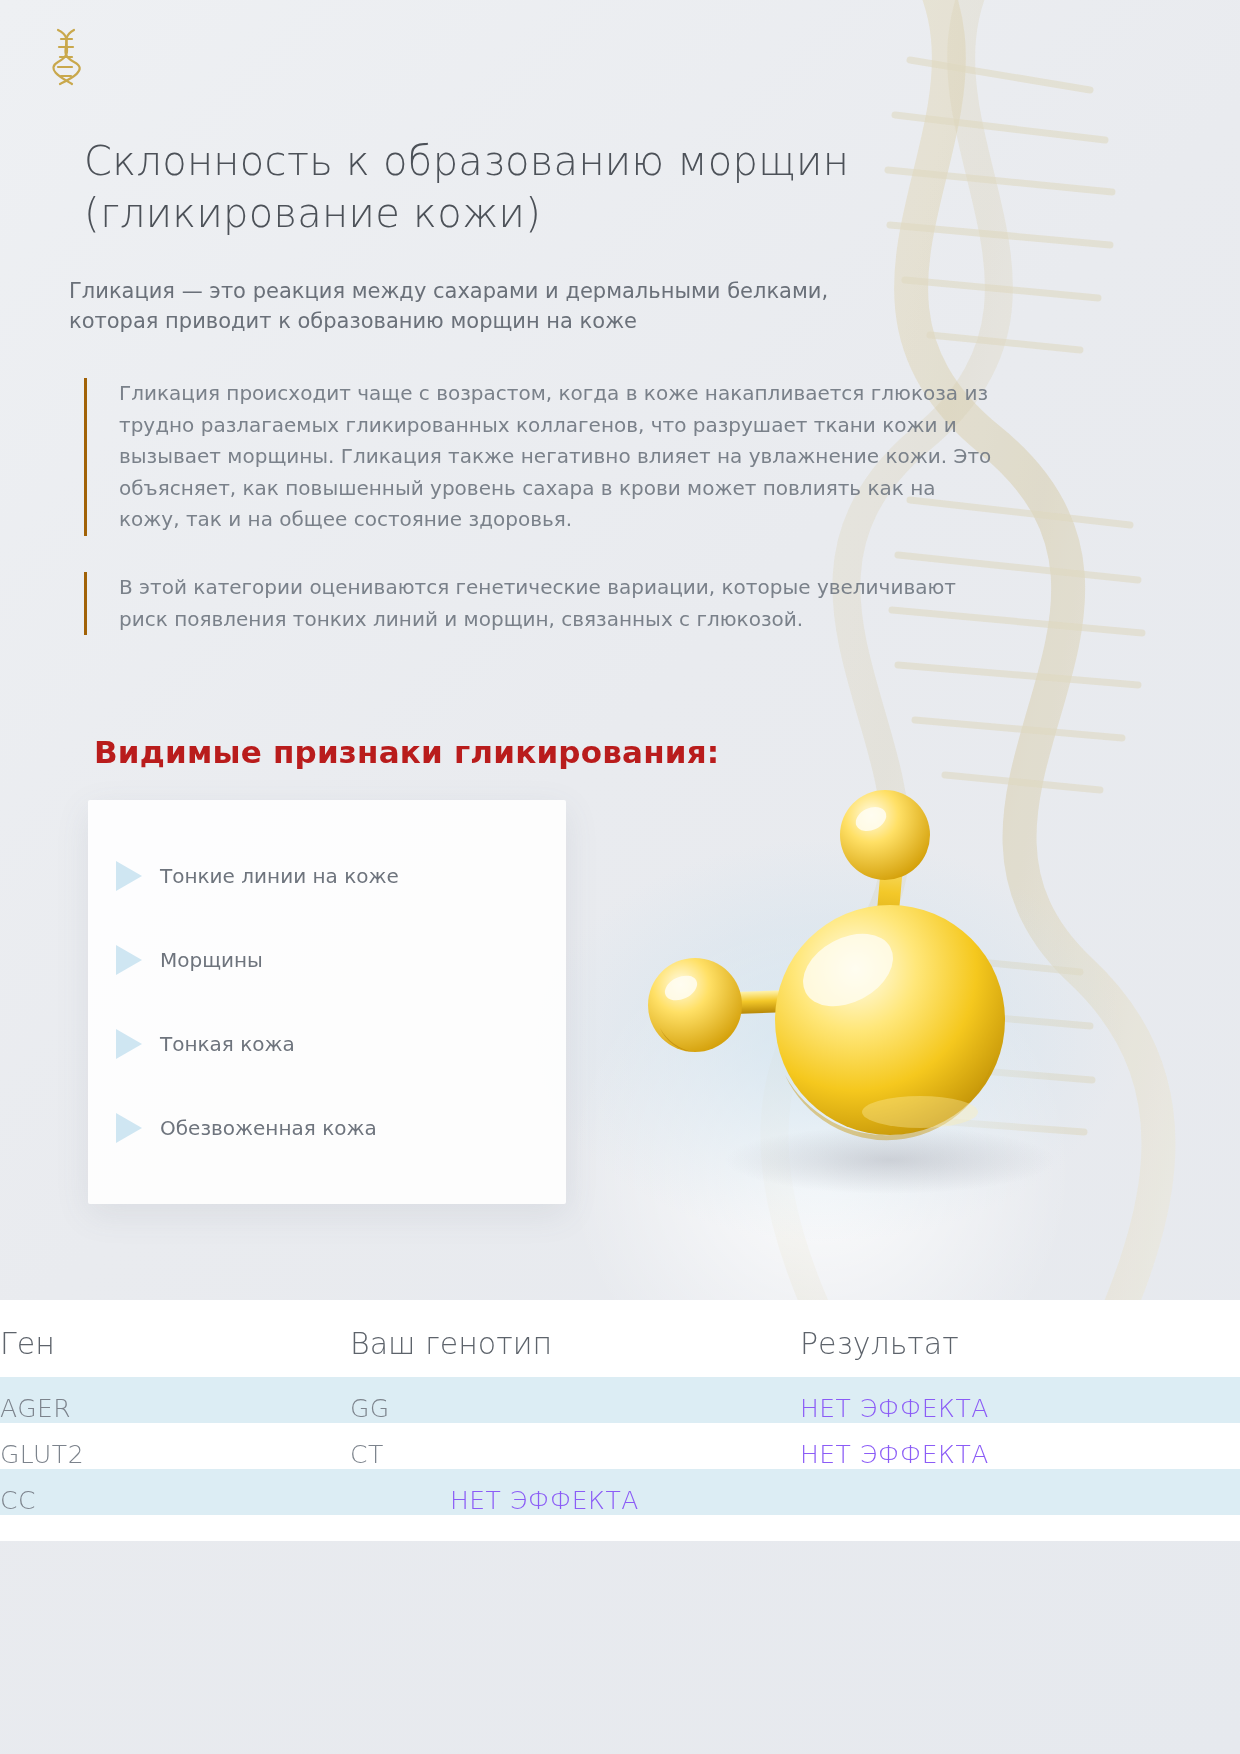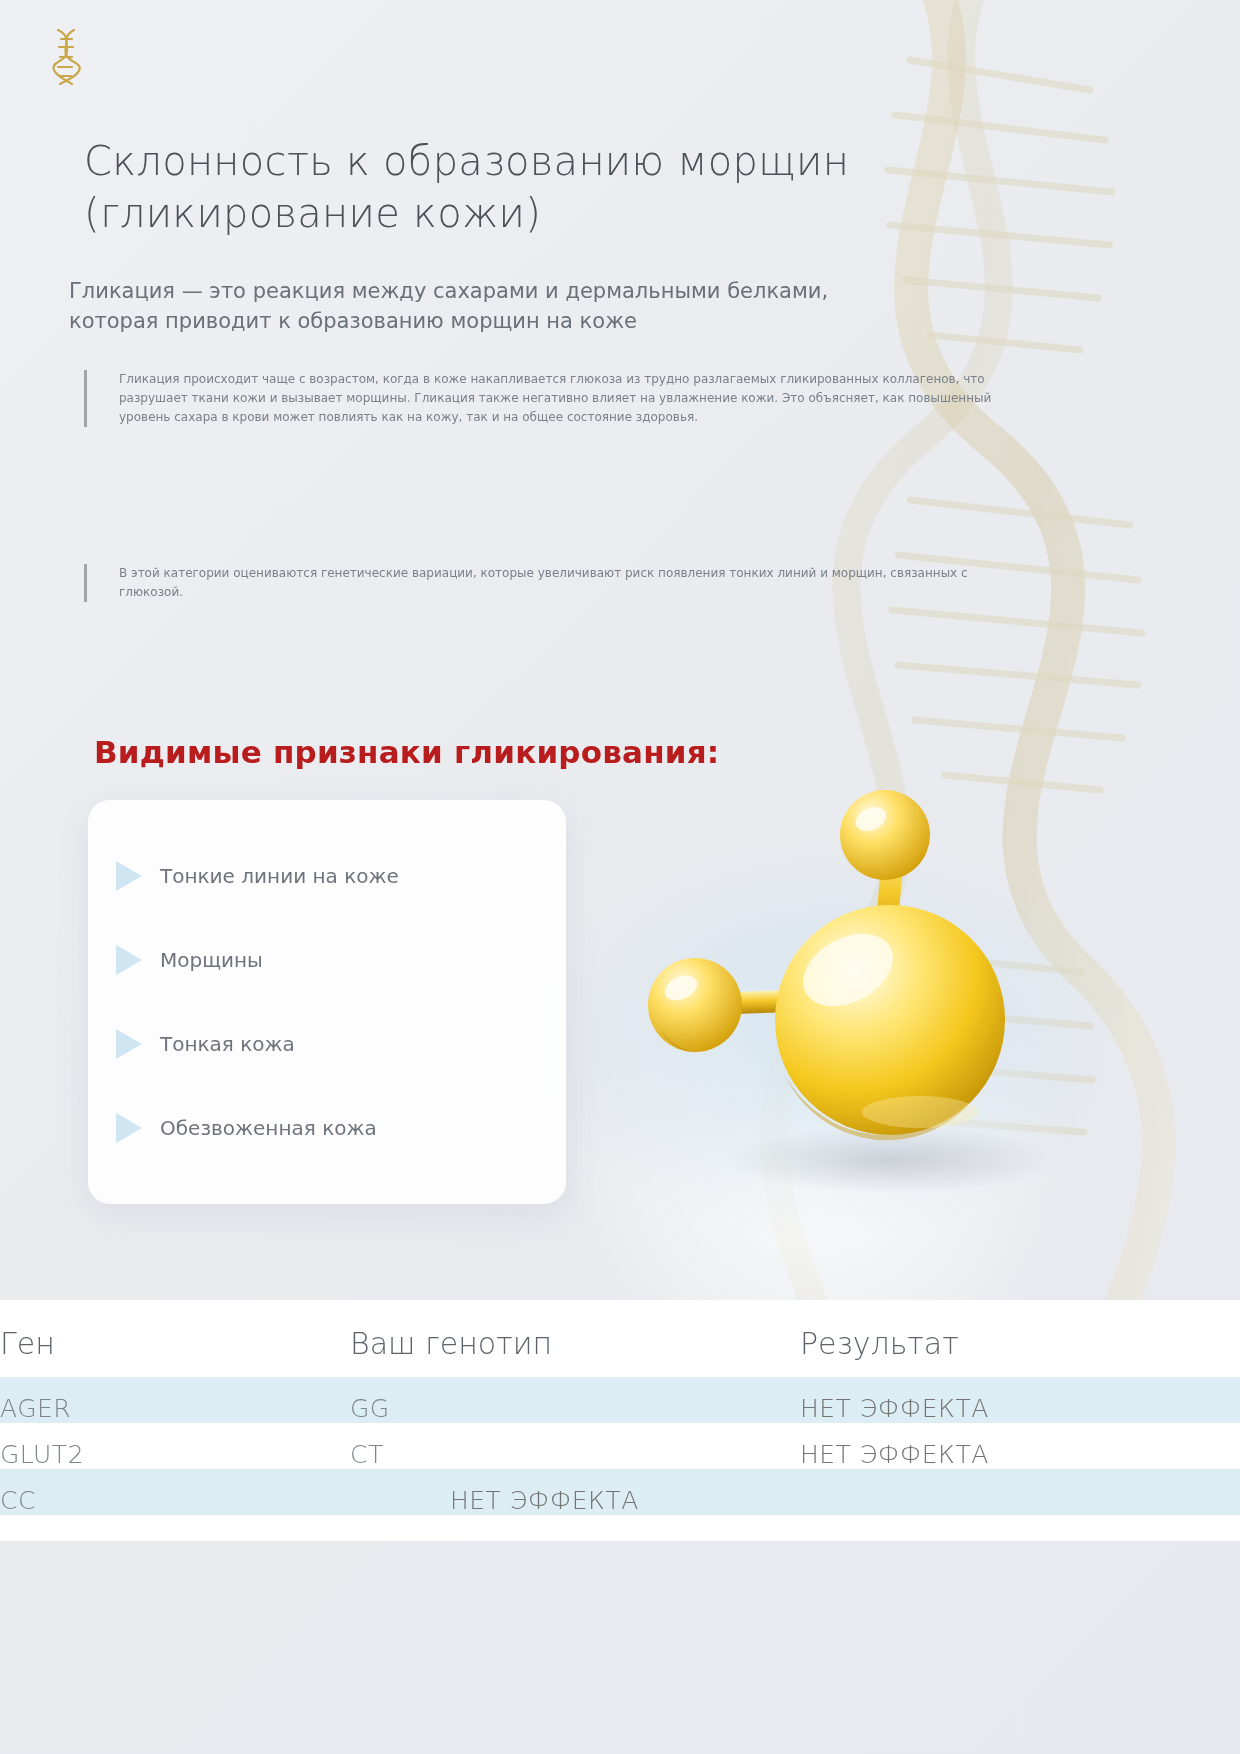--- a/index.html
+++ b/index.html
@@ -84,45 +84,45 @@
     line-height: 1.45;
     font-weight: 400;
     color: #6a7079;
   }
 
   .quote {
     position: absolute;
     left: 84px;
     padding-left: 32px;
     width: 880px;
-    font-size: 12px;
+    font-size: 20px;
     line-height: 1.58;
     color: #7a818a;
-    border-left: 3px solid #a3a3a3;
+    border-left: 3px solid #a16207;
   }
   .quote--1 { top: 358px; }
   .quote--2 { top: 552px; }
 
   .section-heading {
     position: absolute;
     left: 94px;
     top: 708px;
     font-size: 31px;
     font-weight: 700;
     color: #b91c1c;
     letter-spacing: .2px;
   }
 
   
   .signs-card {
     position: absolute;
     left: 88px;
     top: 800px;
     width: 478px;
-    border-radius: 22px;
+    border-radius: 2px;
     background: rgba(255,255,255,.88);
     box-shadow: 0 10px 34px rgba(90,100,120,.10);
     padding: 34px 0 34px 0;
   }
   .sign-row {
     display: flex;
     align-items: center;
     gap: 18px;
     padding: 0 28px;
     height: 84px;
@@ -177,21 +177,21 @@
     align-items: flex-end;
     height: 46px;
   }
   .table-row.alt { background: #dcedf4; }
   .cell {
     font-size: 25px;
     font-weight: 300;
     color: #7c838c;
     letter-spacing: .5px;
   }
-  .cell.result { color: #737373; }
+  .cell.result { color: #8b5cf6; }
 </style>
 </head>
 <body>
 
 <div class="page-bg"></div>
 
 <svg class="bg-dna" viewBox="0 0 620 1400" xmlns="http://www.w3.org/2000/svg">
   <defs>
     <linearGradient id="strandGold" x1="0" y1="0" x2="1" y2="1">
       <stop offset="0%" stop-color="#e3d6ab"></stop>

